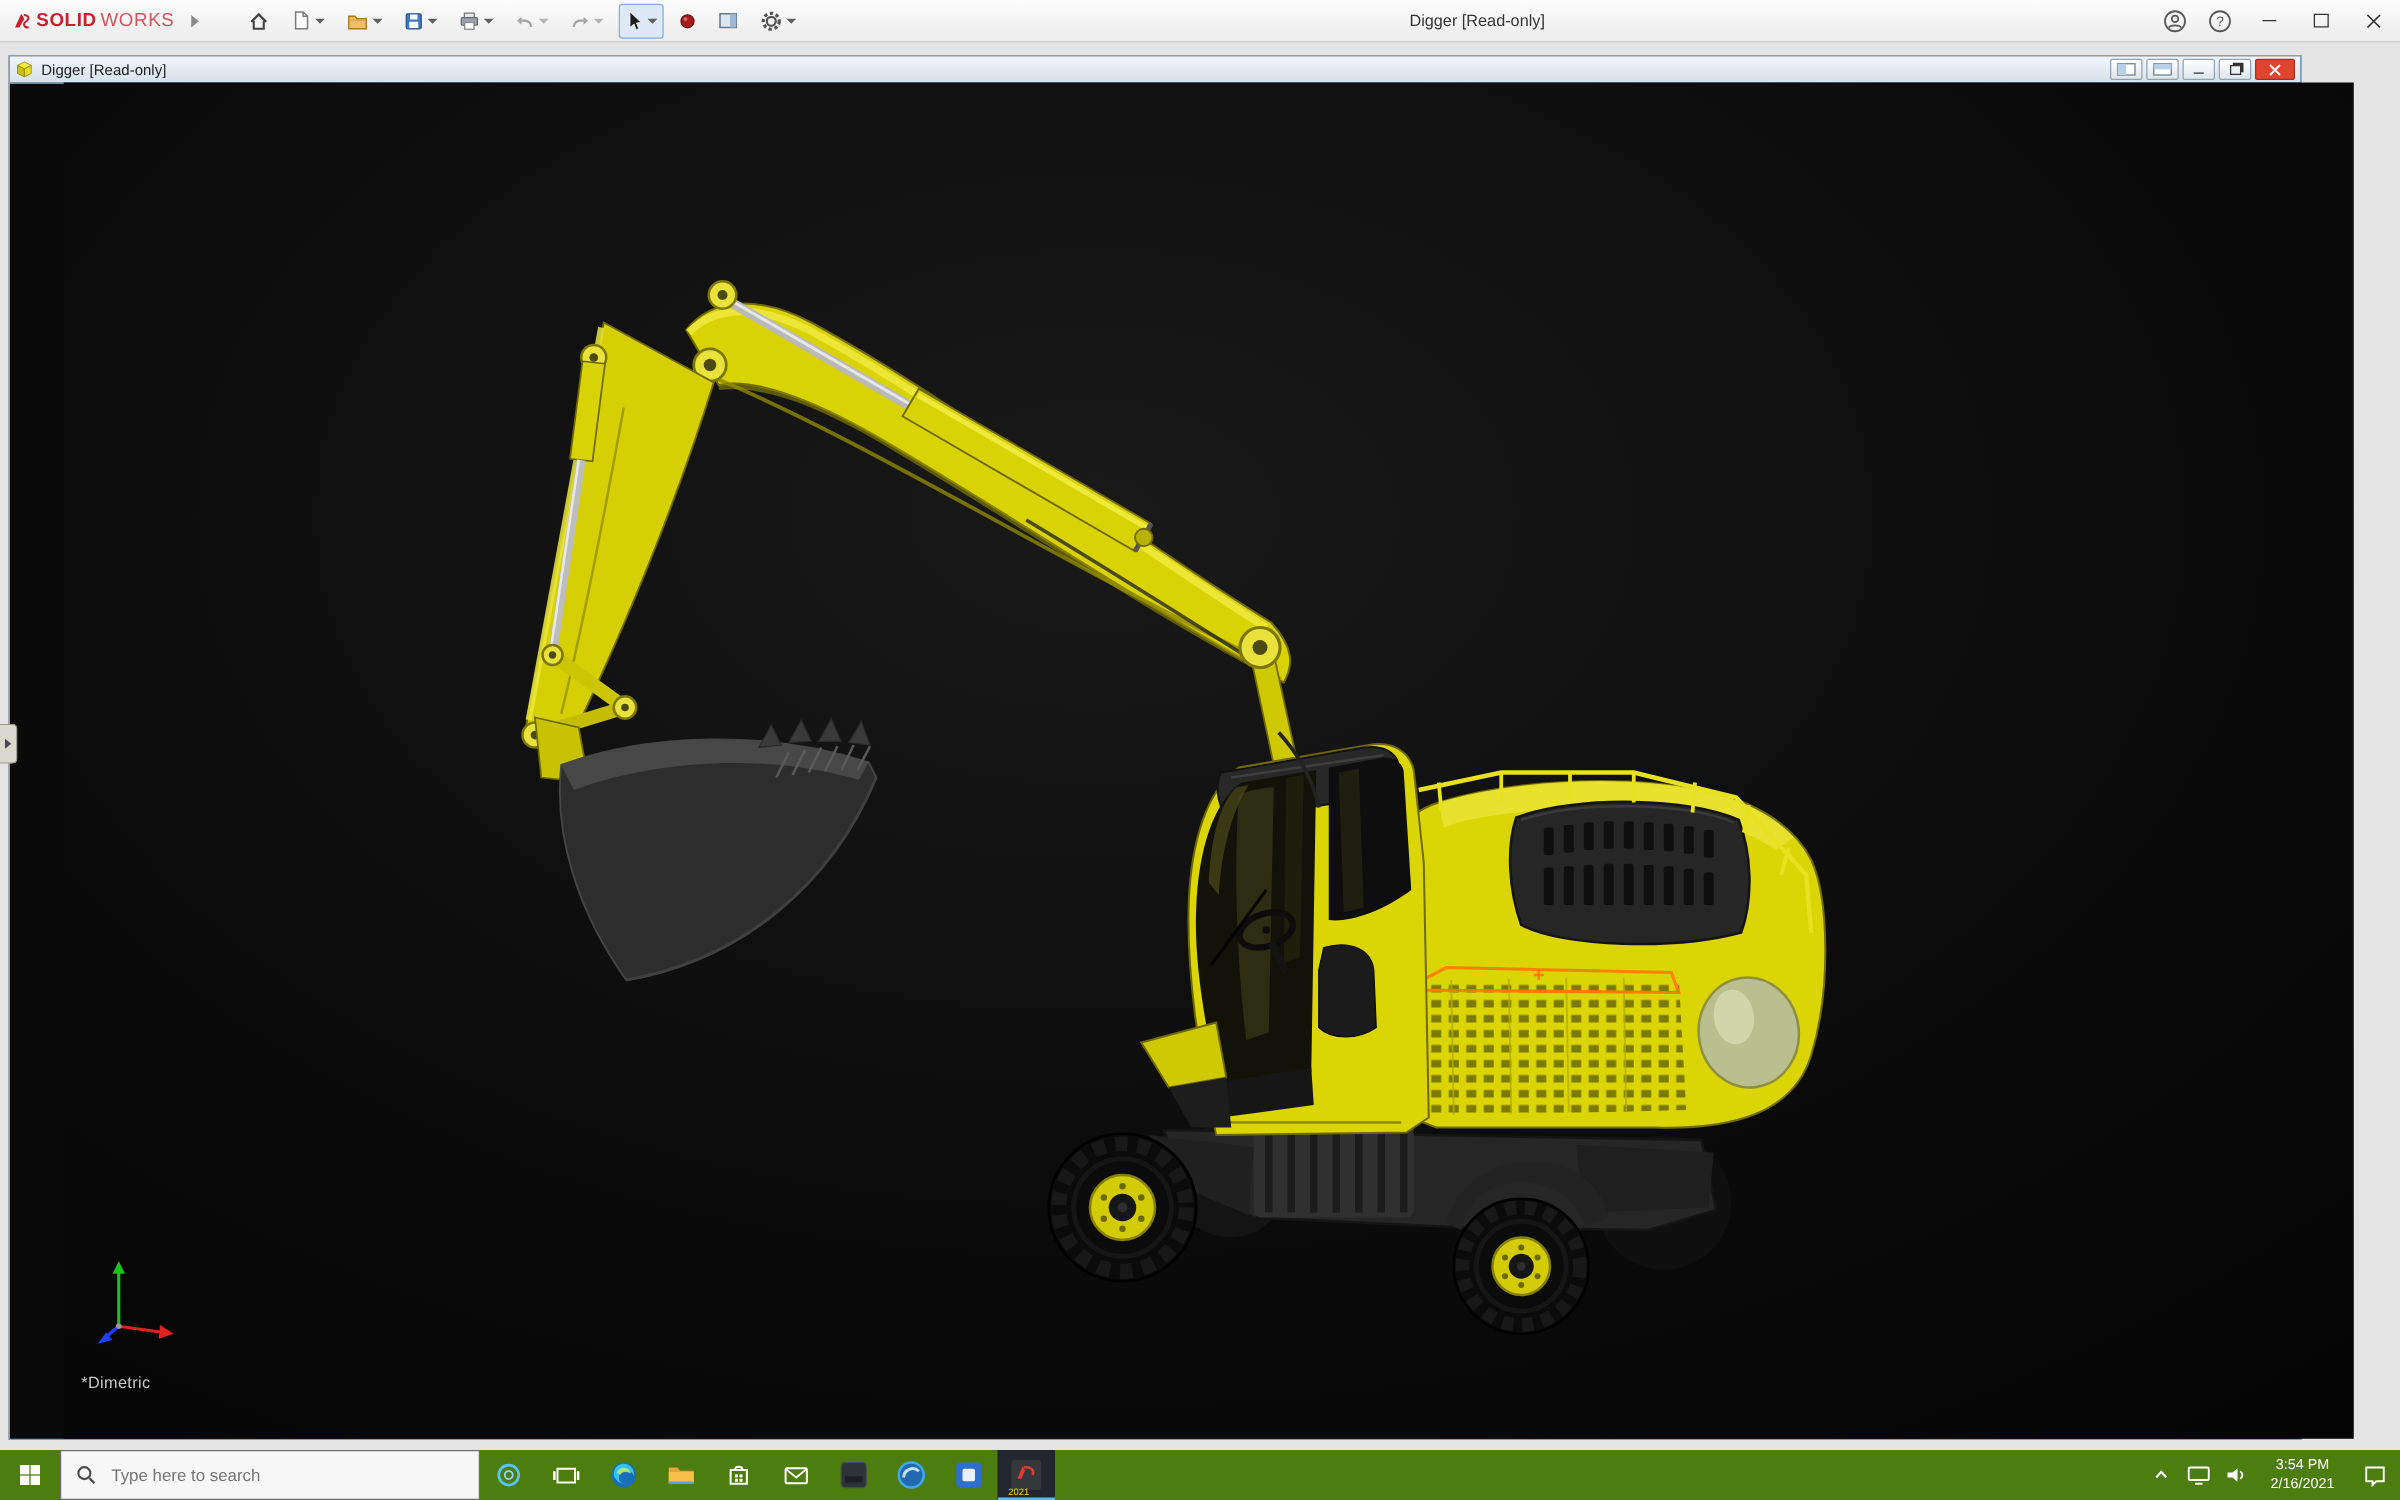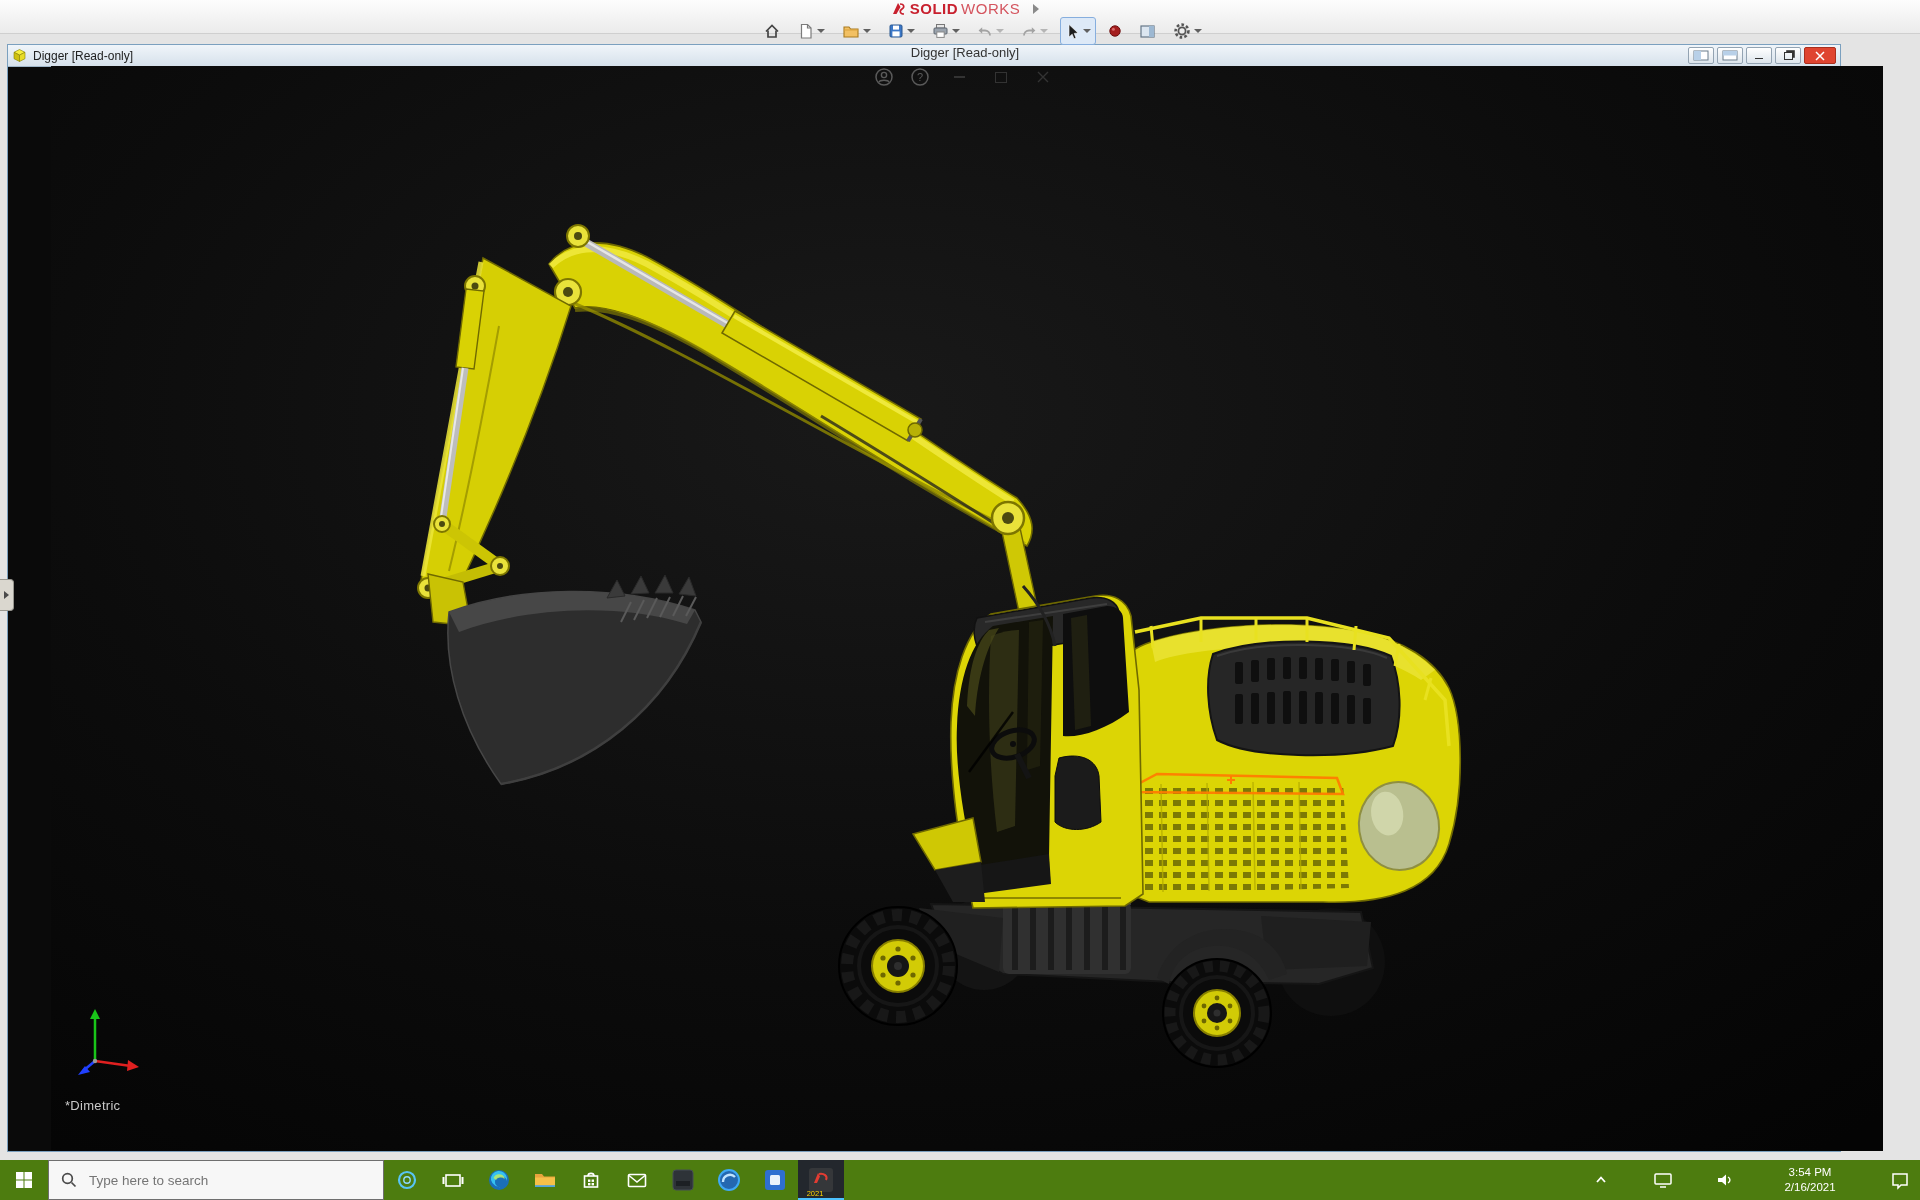--- a/index.html
+++ b/index.html
@@ -2,21 +2,21 @@
 <html><head>
 <meta charset="utf-8">
 <style>
   html,body{margin:0;padding:0;}
   body{width:1920px;height:1200px;overflow:hidden;background:#e4e4e4;
        font-family:"Liberation Sans", sans-serif;position:relative;}
 
   
   .app-titlebar{position:absolute;top:0;left:0;width:1920px;height:34px;
     background:linear-gradient(#fdfdfd,#ebebeb);border-bottom:1px solid #cfcfcf;
-    display:flex;align-items:center;padding:0 0 0 10px;box-sizing:border-box;z-index:10;flex-direction:column;}
+    display:flex;align-items:center;padding:0 0 0 10px;box-sizing:border-box;z-index:10;}
   .brand{display:flex;align-items:center;gap:3px;}
   .brand-solid{font-size:15px;font-weight:bold;color:#c8202e;letter-spacing:.5px;}
   .brand-works{font-size:15px;font-weight:300;color:#d4545e;letter-spacing:.5px;}
   .brand-caret{width:0;height:0;border-top:5px solid transparent;border-bottom:5px solid transparent;
     border-left:6px solid #8a8a8a;margin-left:10px;}
   .toolbar{display:flex;align-items:center;margin-left:34px;gap:7px;}
   .tbtn{display:flex;align-items:center;height:26px;padding:0 4px;gap:3px;border-radius:3px;border:1px solid transparent;}
   .tbtn.active{background:#dde9f7;border:1px solid #86aede;}
   .caret-down{width:0;height:0;border-left:4px solid transparent;border-right:4px solid transparent;
     border-top:4.5px solid #606060;}
@@ -59,21 +59,21 @@
   .taskbar{position:absolute;left:0;bottom:0;width:1920px;height:40px;background:#4d7c0f;
     display:flex;align-items:center;z-index:30;}
   .tb-start{width:48px;height:40px;display:flex;align-items:center;justify-content:center;}
   .tb-search{width:336px;height:40px;background:#f7f7f7;border:1px solid #6f6f6f;box-sizing:border-box;
     display:flex;align-items:center;gap:10px;padding-left:12px;}
   .tb-search input{border:none;outline:none;background:transparent;font-size:13.5px;color:#444;
     font-family:"Liberation Sans",sans-serif;width:270px;}
   .tb-ic{width:46px;height:40px;display:flex;align-items:center;justify-content:center;position:relative;}
   .tb-ic.running{background:#23272d;box-shadow:inset 0 -2px 0 #4cc2ff;}
   .sw-badge{position:absolute;bottom:2px;left:0;right:12px;text-align:center;font-size:7.5px;color:#ffd400;}
-  .tray{margin-left:auto;display:flex;gap:32px;}
+  .tray{margin-left:auto;display:flex;}
   .tray-ic{width:30px;height:40px;display:flex;align-items:center;justify-content:center;}
   .clock{width:76px;height:40px;display:flex;flex-direction:column;align-items:center;justify-content:center;
     color:#fff;font-size:11.5px;line-height:1.3;}
   .notif{width:40px;height:40px;display:flex;align-items:center;justify-content:center;}
 </style>
 </head>
 <body>
 
 <div class="screen">
 

